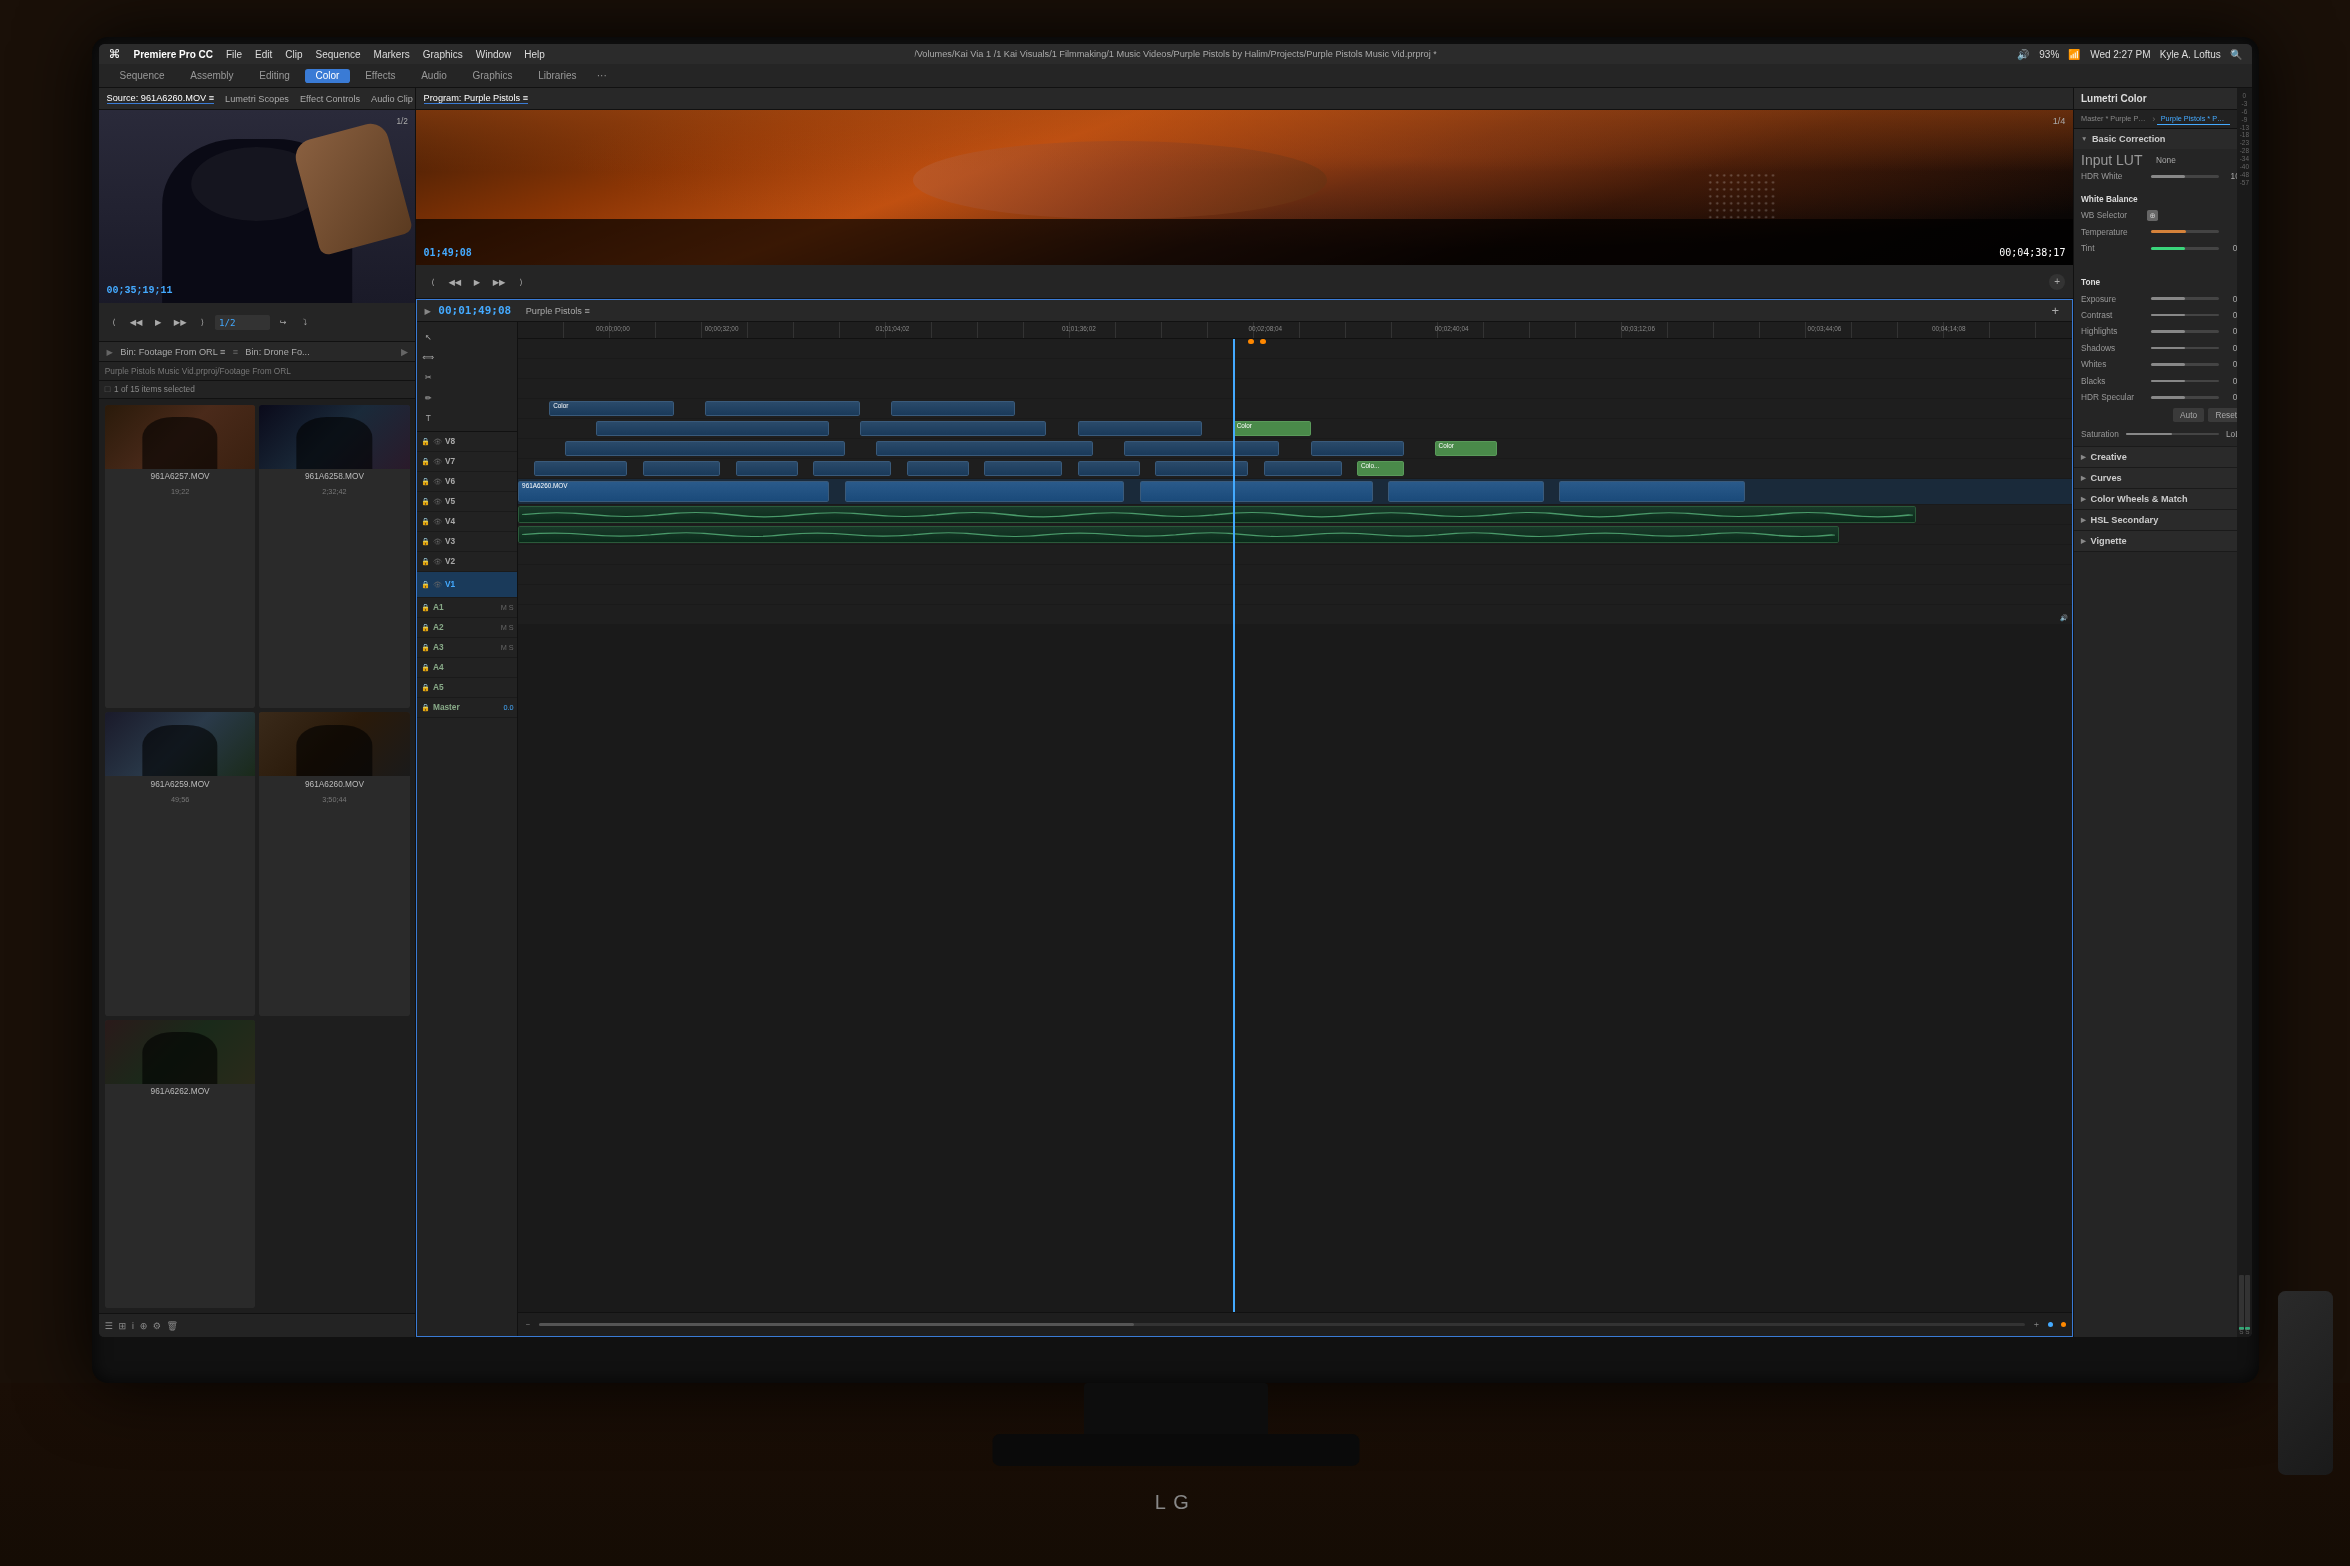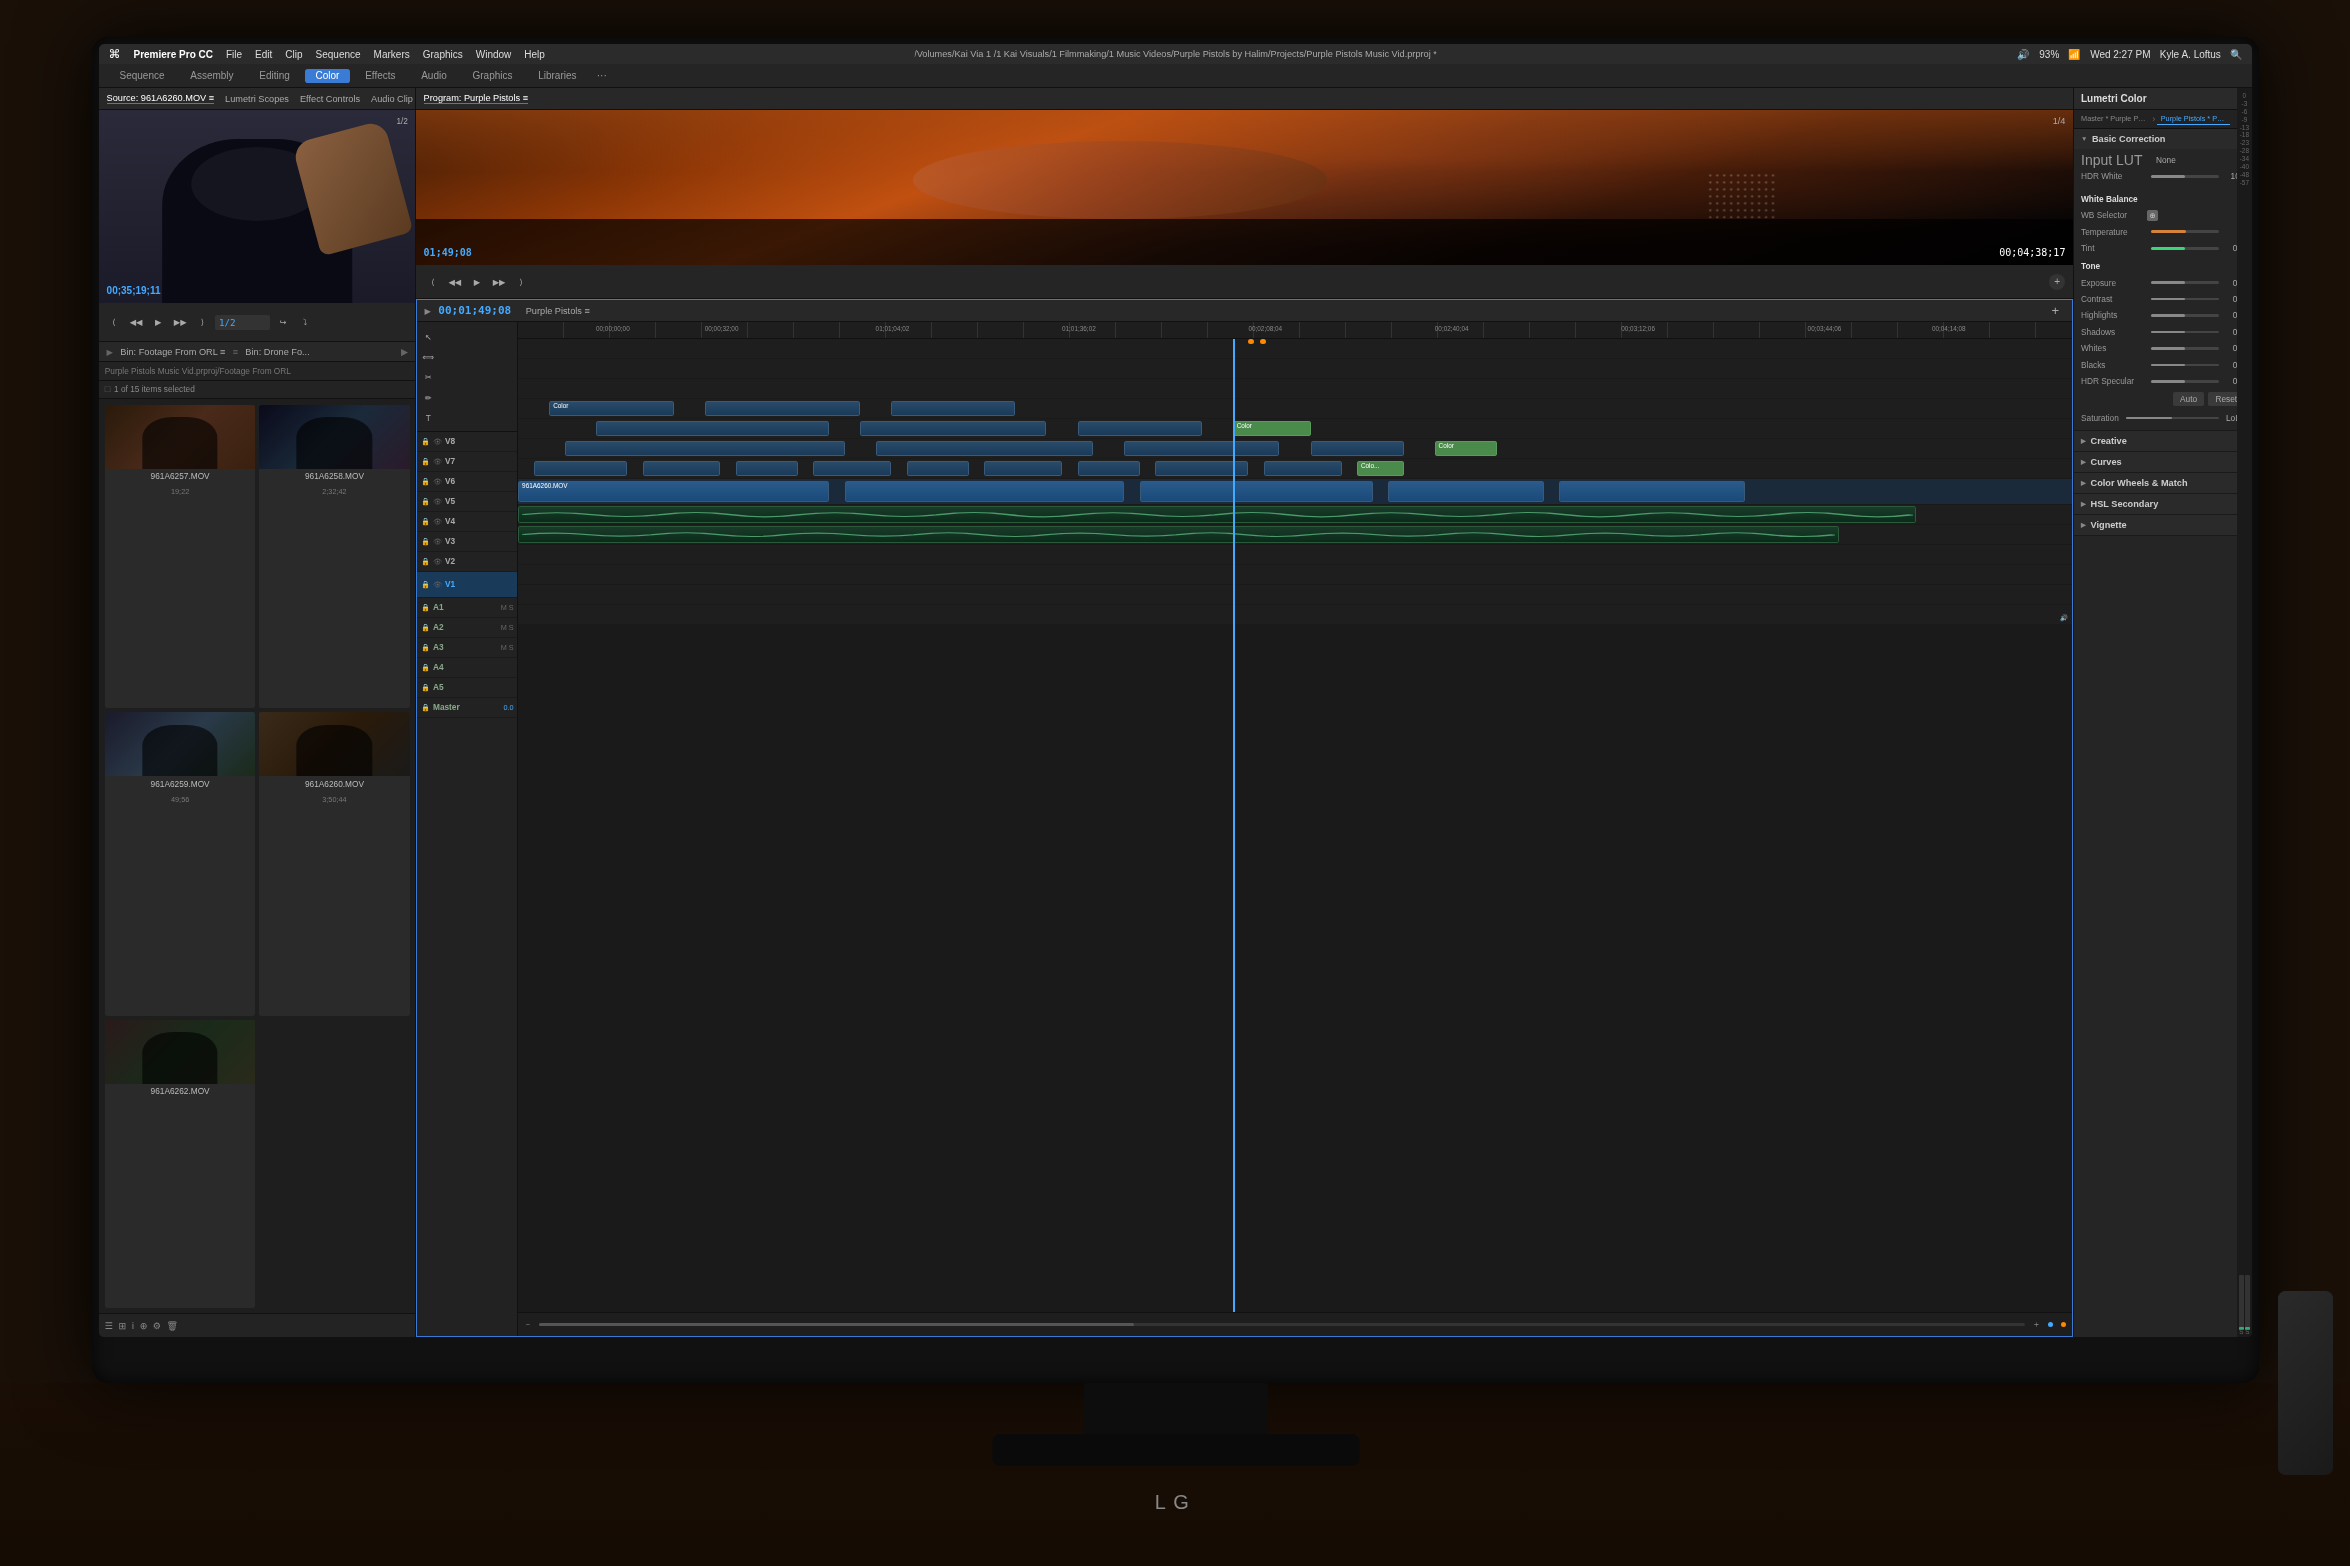--- a/index.html
+++ b/index.html
@@ -213,21 +213,21 @@
       position: relative;
       overflow: hidden;
     }
 
     .source-timecode {
       position: absolute;
       bottom: 7.3px;
       left: 7.3px;
       font-size: 10px;
       color: #4af;
-      font-family: Liberation Sans, sans-serif;
+      font-family: Liberation Mono, monospace;
       font-weight: 600;
     }
 
     .source-controls {
       height: 39px;
       background: #252525;
       display: flex;
       align-items: center;
       padding: 0 5.5px;
       gap: 3.7px;
@@ -1321,21 +1321,21 @@
 
               <div class="param-row">
                 <span class="param-label">Tint</span>
                 <div class="param-slider">
                   <div class="param-slider-fill green" style="width:51%;"></div>
                 </div>
                 <span class="param-value">0.3</span>
               </div>
             </div>
 
-            <div style="margin-top:3px;">
+            <div style="margin-top:19px;">
               <div style="display:flex;align-items:center;height:14.7px;margin-bottom:1.8px;">
                 <span style="font-size:8.3px;color:#ddd;font-weight:600;">Tone</span>
               </div>
 
               <div class="param-row">
                 <span class="param-label">Exposure</span>
                 <div class="param-slider">
                   <div class="param-slider-fill neutral" style="width:50%;"></div>
                 </div>
                 <span class="param-value">0.0</span>

